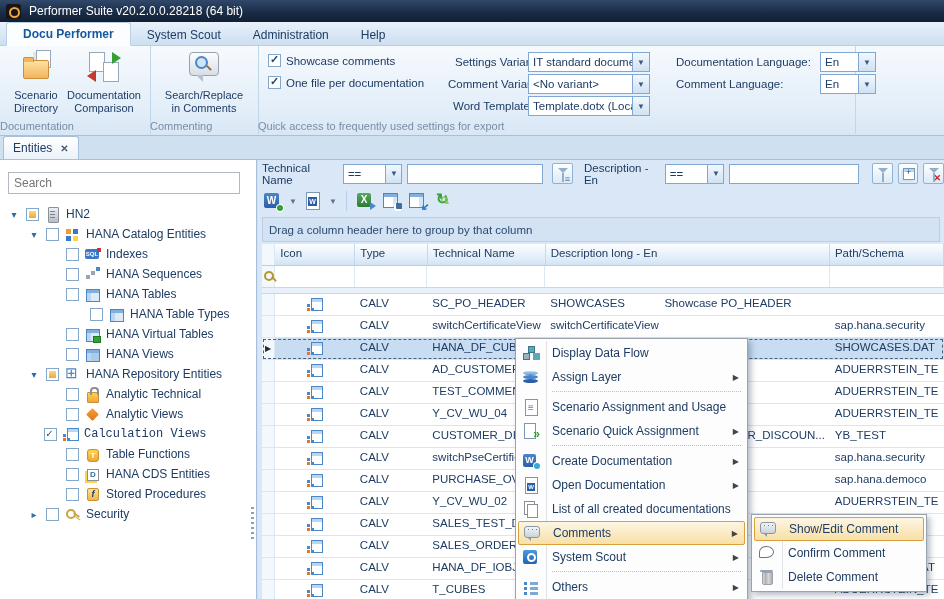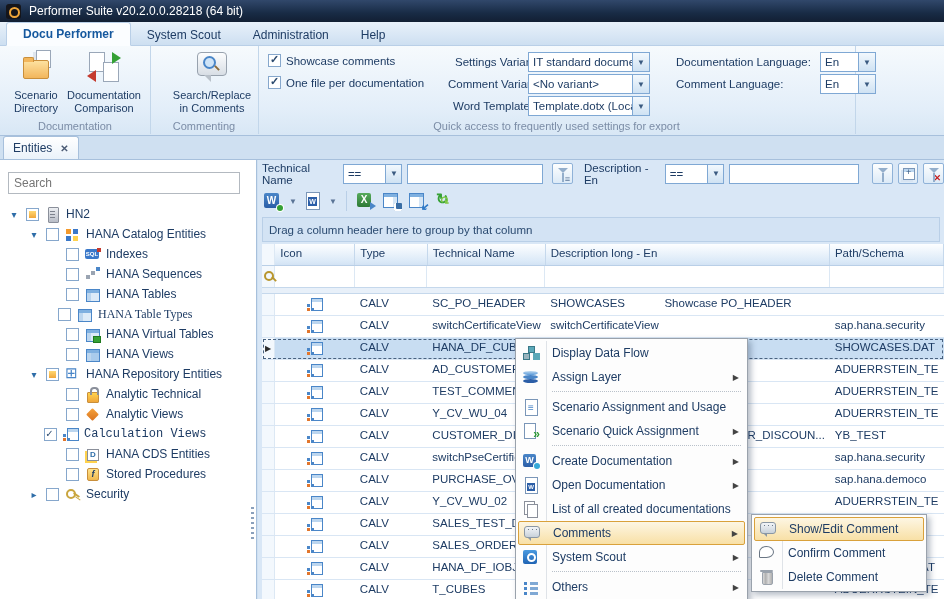--- a/index.html
+++ b/index.html
@@ -16,21 +16,21 @@
   .appicon::after{content:"";position:absolute;left:3px;top:3px;width:7px;height:7px;border:2px solid #f0a63a;border-radius:50%}
 
   
   #menurow{left:0;top:22px;width:944px;height:24px;background:linear-gradient(#e8f1fa,#cddff1);border-bottom:1px solid #b9cfe7;display:flex;align-items:flex-end;padding-left:6px;box-sizing:border-box}
   .mtab{padding:4px 16px 4px;font-size:12px;color:#1e3c64;border-radius:3px 3px 0 0;position:relative;top:1px}
   .mtab.active{background:#fbfdff;border:1px solid #b9cfe7;border-bottom:1px solid #fbfdff;color:#15589e;font-weight:bold}
 
   
   #ribbon{left:0;top:46px;width:944px;height:90px;background:linear-gradient(#f6fafd,#e3eef9 70%,#d8e7f5);border-bottom:1px solid #a7c0dc;box-sizing:border-box}
   .rgroup{position:absolute;top:0;height:88px;border-right:1px solid #c2d6ea}
-  .rcaption{position:absolute;bottom:2px;left:0;right:0;text-align:center;font-size:11px;color:#7b8ca6;white-space:nowrap}
+  .rcaption{position:absolute;bottom:2px;left:0;right:0;font-size:11px;color:#7b8ca6;white-space:nowrap}
   .bigbtn{position:absolute;top:4px;width:84px;text-align:center;font-size:11px;line-height:13px;color:#1e3c64}
   .bigbtn .bicon{display:inline-block;width:34px;height:34px;position:relative;margin-bottom:2px}
   .cbrow{position:absolute;display:flex;align-items:center;gap:5px;font-size:11.5px}
   .cb{width:13px;height:13px;background:#fff;border:1px solid #86a7cc;box-sizing:border-box;position:relative;flex:0 0 auto}
   .cb.check::after{content:"✓";position:absolute;left:1px;top:-2px;font-size:11px;color:#2c4a6e;font-weight:bold}
   .cb.fill::after{content:"";position:absolute;left:2px;top:2px;right:2px;bottom:2px;background:linear-gradient(#ffd873,#f0a63a)}
   .flabel{position:absolute;font-size:11.5px;white-space:nowrap}
   .combo{position:absolute;height:20px;background:#fff;border:1px solid #7fa8d4;box-sizing:border-box;display:flex;align-items:center;font-size:11.5px}
   .combo .val{flex:1;padding:0 4px;white-space:nowrap;overflow:hidden}
   .combo .dd{width:16px;height:100%;border-left:1px solid #7fa8d4;background:linear-gradient(#f2f8fd,#cfe2f3);display:flex;align-items:center;justify-content:center;color:#3a5a80;font-size:8px}
@@ -204,21 +204,21 @@
     <div class="bigbtn" style="left:62px">
       <span class="bicon">
         <span class="i-cmp-doc1"></span><span class="i-cmp-doc2"></span><span class="arr-g"></span><span class="arr-r"></span>
       </span><br>
       <span>Documentation Comparison</span>
     </div>
     <div class="rcaption">Documentation</div>
   </div>
 
   <div class="rgroup" style="left:150px;width:108px">
-    <div class="bigbtn" style="left:20px">
+    <div class="bigbtn" style="left:12px">
       <span class="bicon">
         <span class="i-bubble"></span><span class="i-lens"></span>
       </span><br>
       <span>Search/Replace in Comments</span>
     </div>
     <div class="rcaption">Commenting</div>
   </div>
 
   <div class="rgroup" style="left:258px;width:597px">
     <div class="cbrow" style="left:10px;top:8px">
@@ -293,21 +293,21 @@
         <span class="cb"></span>
         <span class="ti ti-seq"></span>
         <span class="tlabel">HANA Sequences</span>
       </div>
       <div class="trow" style="padding-left: 48px;">
         <span class="texp"></span>
         <span class="cb"></span>
         <span class="ti ti-table"></span>
         <span class="tlabel">HANA Tables</span>
       </div>
-      <div class="trow" style="padding-left: 40px; font-family: Liberation Serif, serif;">
+      <div class="trow" style="padding-left: 72px;">
         <span class="texp"></span>
         <span class="cb"></span>
         <span class="ti ti-ttype"></span>
         <span class="tlabel">HANA Table Types</span>
       </div>
       <div class="trow" style="padding-left: 48px;">
         <span class="texp"></span>
         <span class="cb"></span>
         <span class="ti ti-virt"></span>
         <span class="tlabel">HANA Virtual Tables</span>
@@ -334,20 +334,26 @@
         <span class="texp"></span>
         <span class="cb"></span>
         <span class="ti ti-aview"></span>
         <span class="tlabel">Analytic Views</span>
       </div>
       <div class="trow" style="padding-left: 26px; font-family: Liberation Mono, monospace;">
         <span class="texp"></span>
         <span class="cb check"></span>
         <span class="ti ti-calc"></span>
         <span class="tlabel">Calculation Views</span>
+      </div>
+      <div class="trow" style="padding-left: 48px;">
+        <span class="texp"></span>
+        <span class="cb"></span>
+        <span class="ti ti-tfunc"></span>
+        <span class="tlabel">Table Functions</span>
       </div>
       <div class="trow" style="padding-left: 48px;">
         <span class="texp"></span>
         <span class="cb"></span>
         <span class="ti ti-cds"></span>
         <span class="tlabel">HANA CDS Entities</span>
       </div>
       <div class="trow" style="padding-left: 48px;">
         <span class="texp"></span>
         <span class="cb"></span>

